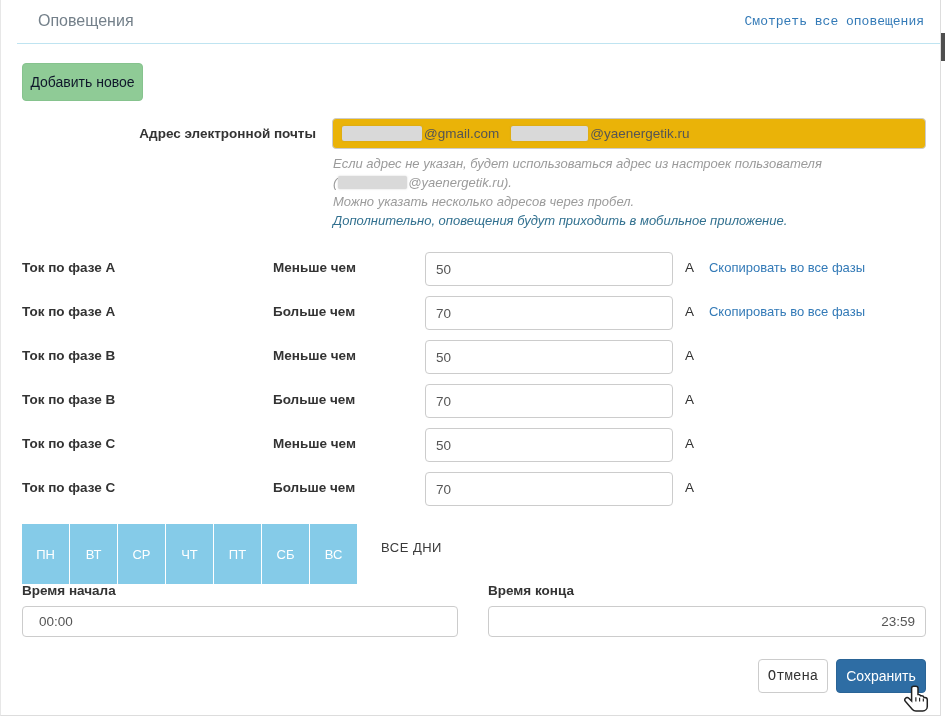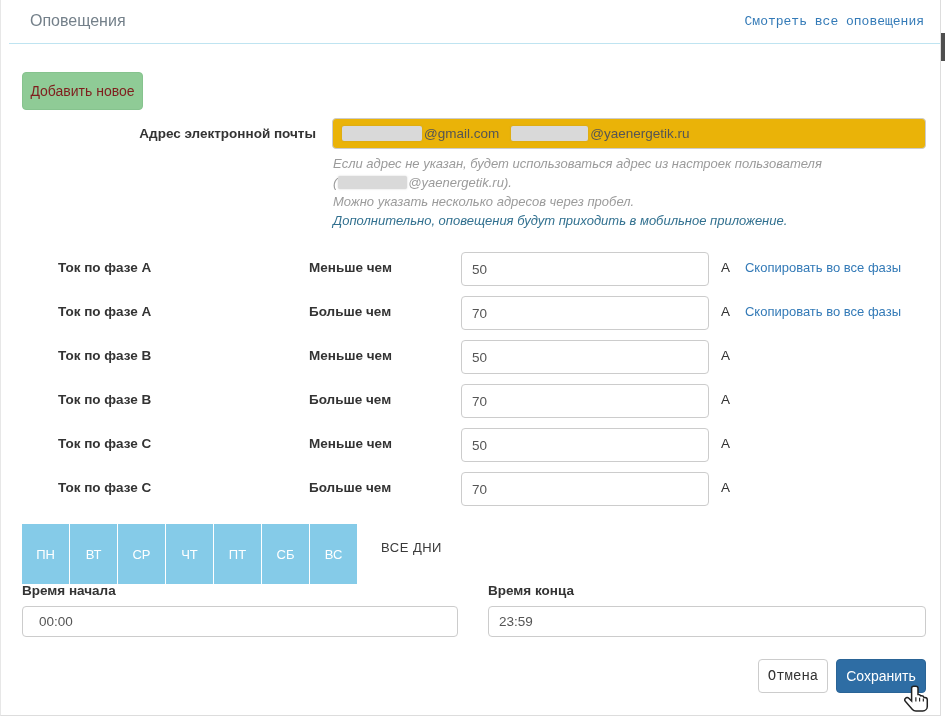--- a/index.html
+++ b/index.html
@@ -7,29 +7,29 @@
     width:945px; height:716px; position:relative; overflow:hidden;
     background:#fff; font-family:"Liberation Sans", sans-serif;
     -webkit-font-smoothing:antialiased;
   }
   .panel {
     position:absolute; left:0; top:0; width:941px; height:716px;
     box-sizing:border-box; background:#fff;
     border-left:1px solid #e7e7e7; border-right:1px solid #ddd; border-bottom:1px solid #ddd;
   }
   
-  .panel-header { position:absolute; top:0; left:8px; right:0; height:43px; border-bottom:1px solid #bfe4f1; background:#fff; }
+  .panel-header { position:absolute; top:0; left:16px; right:0; height:43px; border-bottom:1px solid #bfe4f1; background:#fff; }
   .panel-title { position:absolute; left:21px; top:12px; font-size:16px; color:#74808a; }
   .view-all { position:absolute; right:16px; top:14px; font-size:13px; color:#337ab7; cursor:pointer; text-decoration:none;font-family:Liberation Mono, monospace; }
 
   
   .btn-add {
-    position:absolute; left:21px; top:72px; width:121px; height:38px;
+    position:absolute; left:21px; top:63px; width:121px; height:38px;
     background:#8fcb96; border:1px solid #86c38e; border-radius:4px;
-    color:#7f1d1d; font-size:14px; font-family:inherit; cursor:pointer;
+    color:#0f172a; font-size:14px; font-family:inherit; cursor:pointer;
   }
 
   
   .email-label { position:absolute; left:0; top:126px; width:315px; text-align:right; font-weight:bold; font-size:13.5px; color:#333; }
   .email-input {
     position:absolute; left:331px; top:118px; width:594px; height:31px;
     box-sizing:border-box; border:1px solid #ccc; border-radius:4px; background:#eab308;
     display:flex; align-items:center; padding:0 9px; font-size:13.5px; color:#555; cursor:text;
   }
   .redact { display:inline-block; background:#d9d9d9; border-radius:2px; box-shadow:0 0 2px rgba(120,120,120,.35); }
@@ -37,21 +37,21 @@
   .redact.r2 { width:77px; height:15px; margin:0 2px 0 12px; }
   .redact.r3 { width:69px; height:13px; margin:0 1px; }
 
   .help { position:absolute; left:332px; font-size:13px; font-style:italic; color:#9b9b9b; white-space:nowrap; }
   .help.l1 { top:156px; }
   .help.l2 { top:175px; display:flex; align-items:center; }
   .help.l3 { top:194px; }
   .help.l4 { top:213px; color:#31708f; }
 
   
-  .trow { position:absolute; left:0; width:884px; height:31px;margin-left:36px; }
+  .trow { position:absolute; left:0; width:884px; height:31px; }
   .trow .phase { position:absolute; left:21px; top:0; line-height:31px; font-weight:bold; font-size:13.5px; color:#333; }
   .trow .cond  { position:absolute; left:272px; top:0; line-height:31px; font-weight:bold; font-size:13.5px; color:#333; }
   .trow .tinput {
     position:absolute; left:424px; top:0; width:248px; height:31px; box-sizing:border-box;
     border:1px solid #ccc; border-radius:4px; padding:16px 10px; font-size:13.5px; color:#555; font-family:inherit; outline:none;
   }
   .trow .unit { position:absolute; left:684px; top:0; line-height:31px; font-size:13.5px; color:#333; }
   .trow .copy { position:absolute; right:20px; top:0; line-height:31px; font-size:13px; color:#337ab7; cursor:pointer; text-decoration:none; }
 
   
@@ -64,21 +64,21 @@
 
   
   .time-label { position:absolute; top:583px; font-weight:bold; font-size:13.5px; color:#333; }
   .time-label.start { left:21px; }
   .time-label.end   { left:487px; }
   .time-input {
     position:absolute; top:606px; height:31px; box-sizing:border-box;
     border:1px solid #ccc; border-radius:4px; padding:0 10px; font-size:13.5px; color:#555; font-family:inherit; outline:none;
   }
   .time-input.start { left:21px;  width:436px;padding-left:16px; }
-  .time-input.end   { left:487px; width:438px; }
+  .time-input.end   { left:487px; width:438px;text-align:right; }
 
   
   .btn-cancel {
     position:absolute; left:757px; top:659px; width:70px; height:34px;
     background:#fff; border:1px solid #ccc; border-radius:4px;
     color:#333; font-size:14px; font-family:Liberation Mono, monospace; cursor:pointer;
   }
   .btn-save {
     position:absolute; left:835px; top:659px; width:90px; height:34px;
     background:#2e6da4; border:1px solid #2a6496; border-radius:4px;

